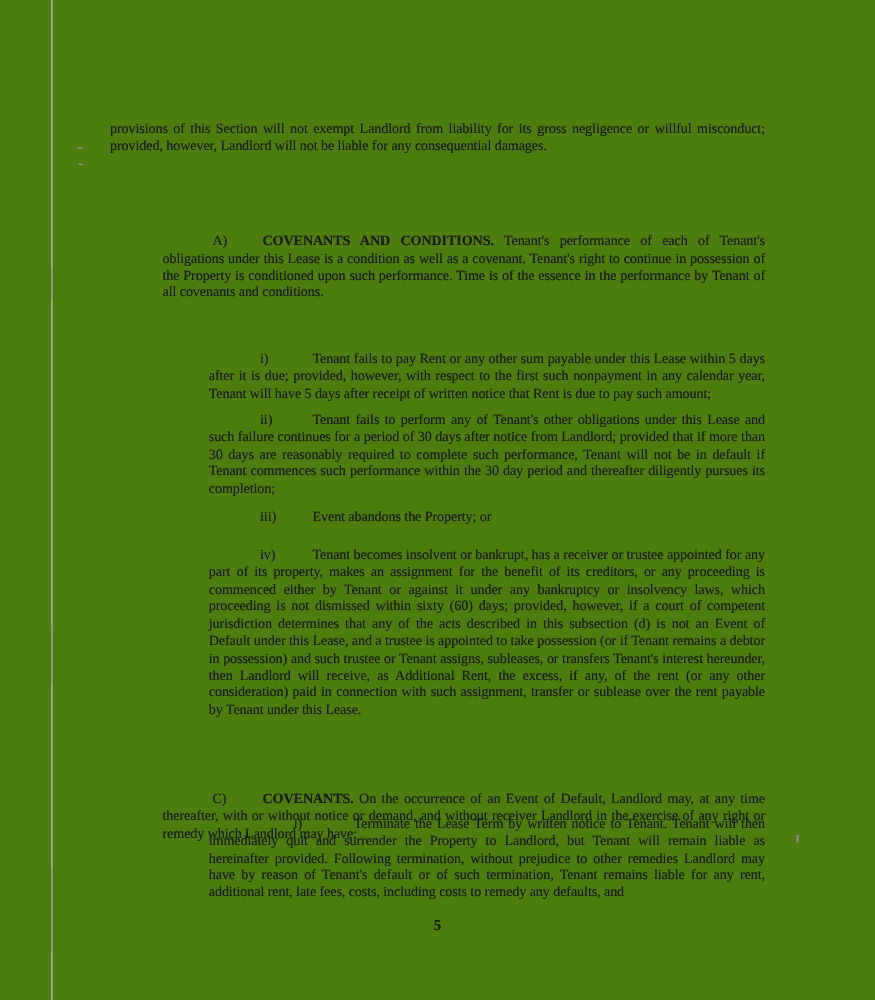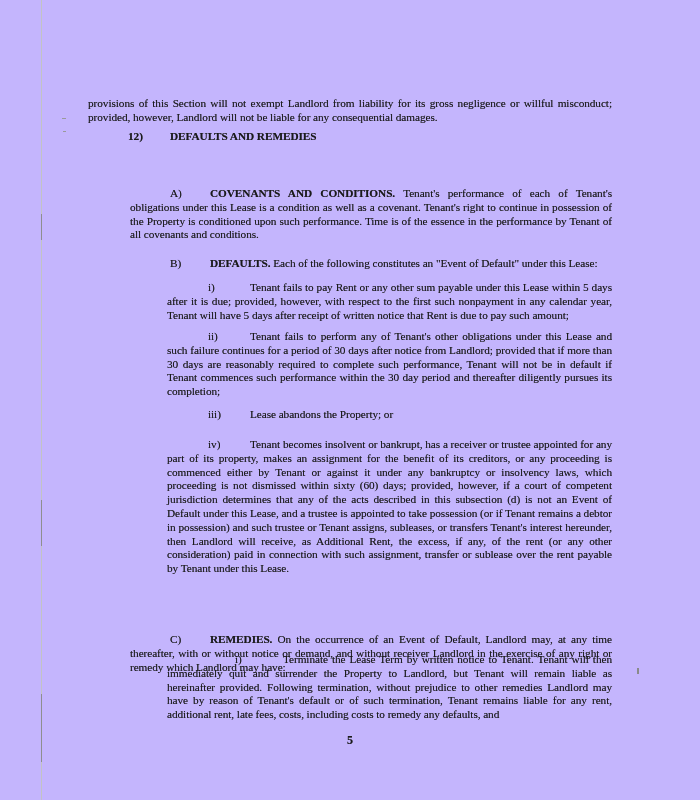--- a/index.html
+++ b/index.html
@@ -1,19 +1,19 @@
 <!DOCTYPE html>
 <html><head>
 <meta charset="utf-8">
 <style>
   html,body{margin:0;padding:0;}
   .page{
     position:relative;
     width:700px;height:800px;
-    background:#c4b5fd;
+    background:#4d7c0f;
     overflow:hidden;
     font-family:"Liberation Serif","DejaVu Serif",serif;
     color:#1b1b1b;
   }
   .para{
     position:absolute;
     font-size:11.3px;
     line-height:13.8px;
     letter-spacing:-0.08px;
     text-align:justify;
@@ -53,33 +53,31 @@
   <div class="scanline"></div>
   <div class="scandash d1"></div>
   <div class="scandash d2"></div>
   <div class="scandash d3"></div>
   <div class="speck s1"></div>
   <div class="speck s2"></div>
   <div class="speck s3"></div>
 
   <p class="para intro">provisions of this Section will not exempt Landlord from liability for its gross negligence or willful misconduct; provided, however, Landlord will not be liable for any consequential damages.</p>
 
-  <div class="para h12"><span class="marker m42 b">12)</span><span class="b">DEFAULTS AND REMEDIES</span></div>
 
   <div class="para sec" style="top:156px"><span class="marker m40">A)</span><span class="b">COVENANTS AND CONDITIONS.</span><span> Tenant's performance of each of Tenant's obligations under this Lease is a condition as well as a covenant. Tenant's right to continue in possession of the Property is conditioned upon such performance. Time is of the essence in the performance by Tenant of all covenants and conditions.</span></div>
 
-  <div class="para sec" style="top:226px"><span class="marker m40">B)</span><span class="b">DEFAULTS.</span><span> Each of the following constitutes an "Event of Default" under this Lease:</span></div>
 
   <div class="para item" style="top:281px"><span class="marker m42">i)</span><span>Tenant fails to pay Rent or any other sum payable under this Lease within 5 days after it is due; provided, however, with respect to the first such nonpayment in any calendar year, Tenant will have 5 days after receipt of written notice that Rent is due to pay such amount;</span></div>
 
   <div class="para item" style="top:330px"><span class="marker m42">ii)</span><span>Tenant fails to perform any of Tenant's other obligations under this Lease and such failure continues for a period of 30 days after notice from Landlord; provided that if more than 30 days are reasonably required to complete such performance, Tenant will not be in default if Tenant commences such performance within the 30 day period and thereafter diligently pursues its completion;</span></div>
 
-  <div class="para item" style="top:408px"><span class="marker m42">iii)</span><span>Lease abandons the Property; or</span></div>
+  <div class="para item" style="top:408px"><span class="marker m42">iii)</span><span>Event abandons the Property; or</span></div>
 
   <div class="para item" style="top:438px"><span class="marker m42">iv)</span><span>Tenant becomes insolvent or bankrupt, has a receiver or trustee appointed for any part of its property, makes an assignment for the benefit of its creditors, or any proceeding is commenced either by Tenant or against it under any bankruptcy or insolvency laws, which proceeding is not dismissed within sixty (60) days; provided, however, if a court of competent jurisdiction determines that any of the acts described in this subsection (d) is not an Event of Default under this Lease, and a trustee is appointed to take possession (or if Tenant remains a debtor in possession) and such trustee or Tenant assigns, subleases, or transfers Tenant's interest hereunder, then Landlord will receive, as Additional Rent, the excess, if any, of the rent (or any other consideration) paid in connection with such assignment, transfer or sublease over the rent payable by Tenant under this Lease.</span></div>
 
-  <div class="para sec" style="top:602px"><span class="marker m40">C)</span><span class="b">REMEDIES.</span><span> On the occurrence of an Event of Default, Landlord may, at any time thereafter, with or without notice or demand, and without receiver Landlord in the exercise of any right or remedy which Landlord may have:</span></div>
+  <div class="para sec" style="top:602px"><span class="marker m40">C)</span><span class="b">COVENANTS.</span><span> On the occurrence of an Event of Default, Landlord may, at any time thereafter, with or without notice or demand, and without receiver Landlord in the exercise of any right or remedy which Landlord may have:</span></div>
 
   <div class="para item itemC" style="top:653px"><span class="marker m48">i)</span><span>Terminate the Lease Term by written notice to Tenant. Tenant will then immediately quit and surrender the Property to Landlord, but Tenant will remain liable as hereinafter provided. Following termination, without prejudice to other remedies Landlord may have by reason of Tenant's default or of such termination, Tenant remains liable for any rent, additional rent, late fees, costs, including costs to remedy any defaults, and</span></div>
 
   <div class="pageno">5</div>
 
 </div>
 
 </body></html>

